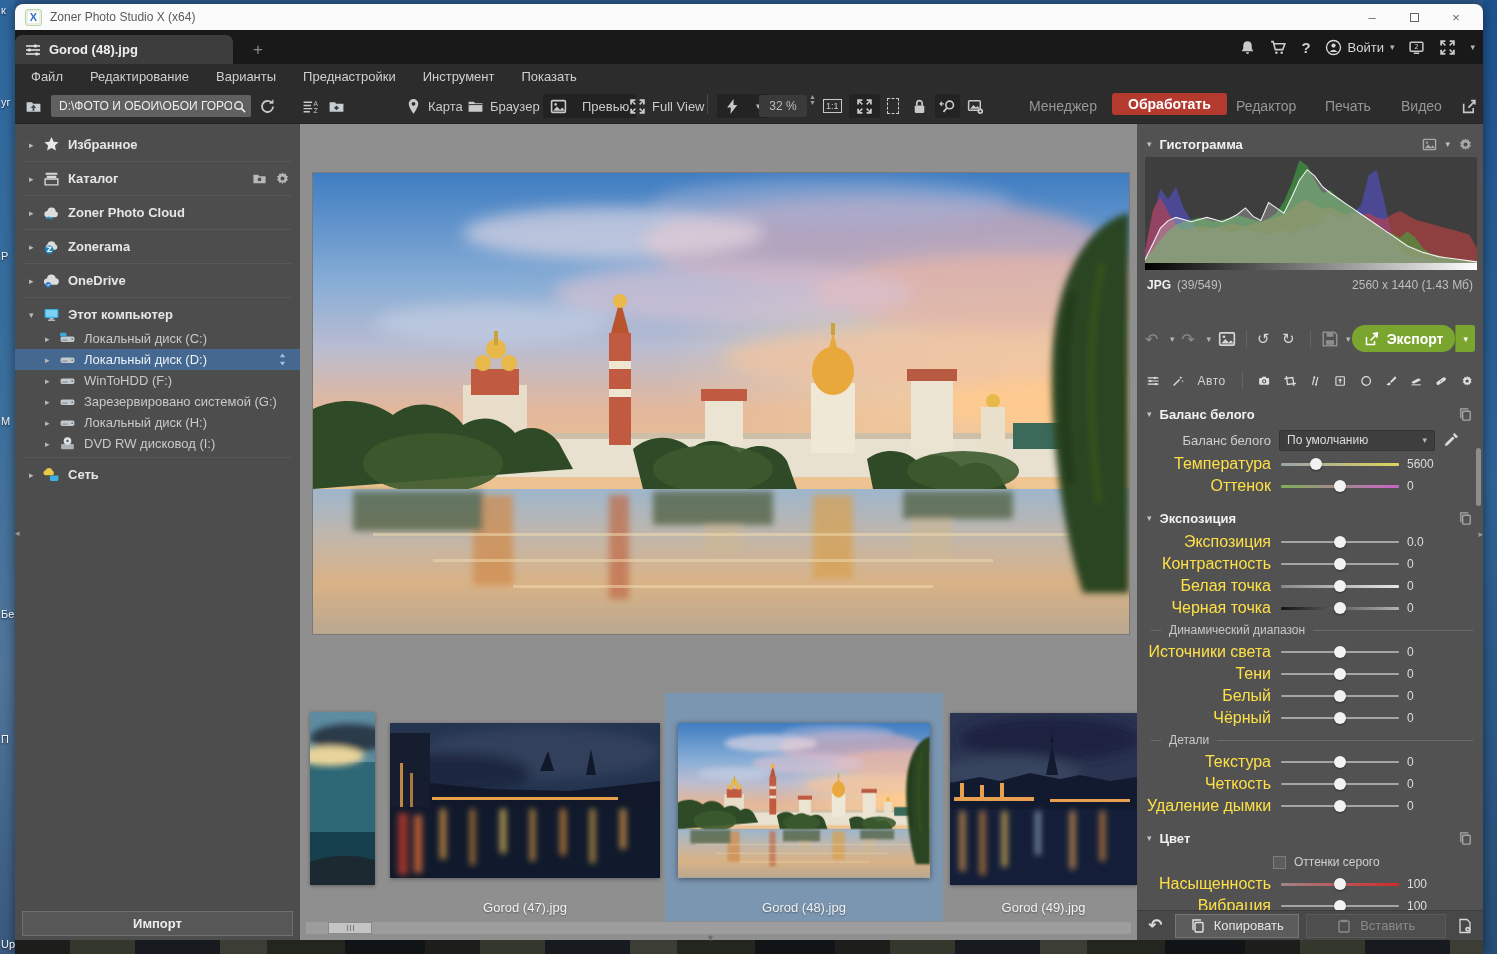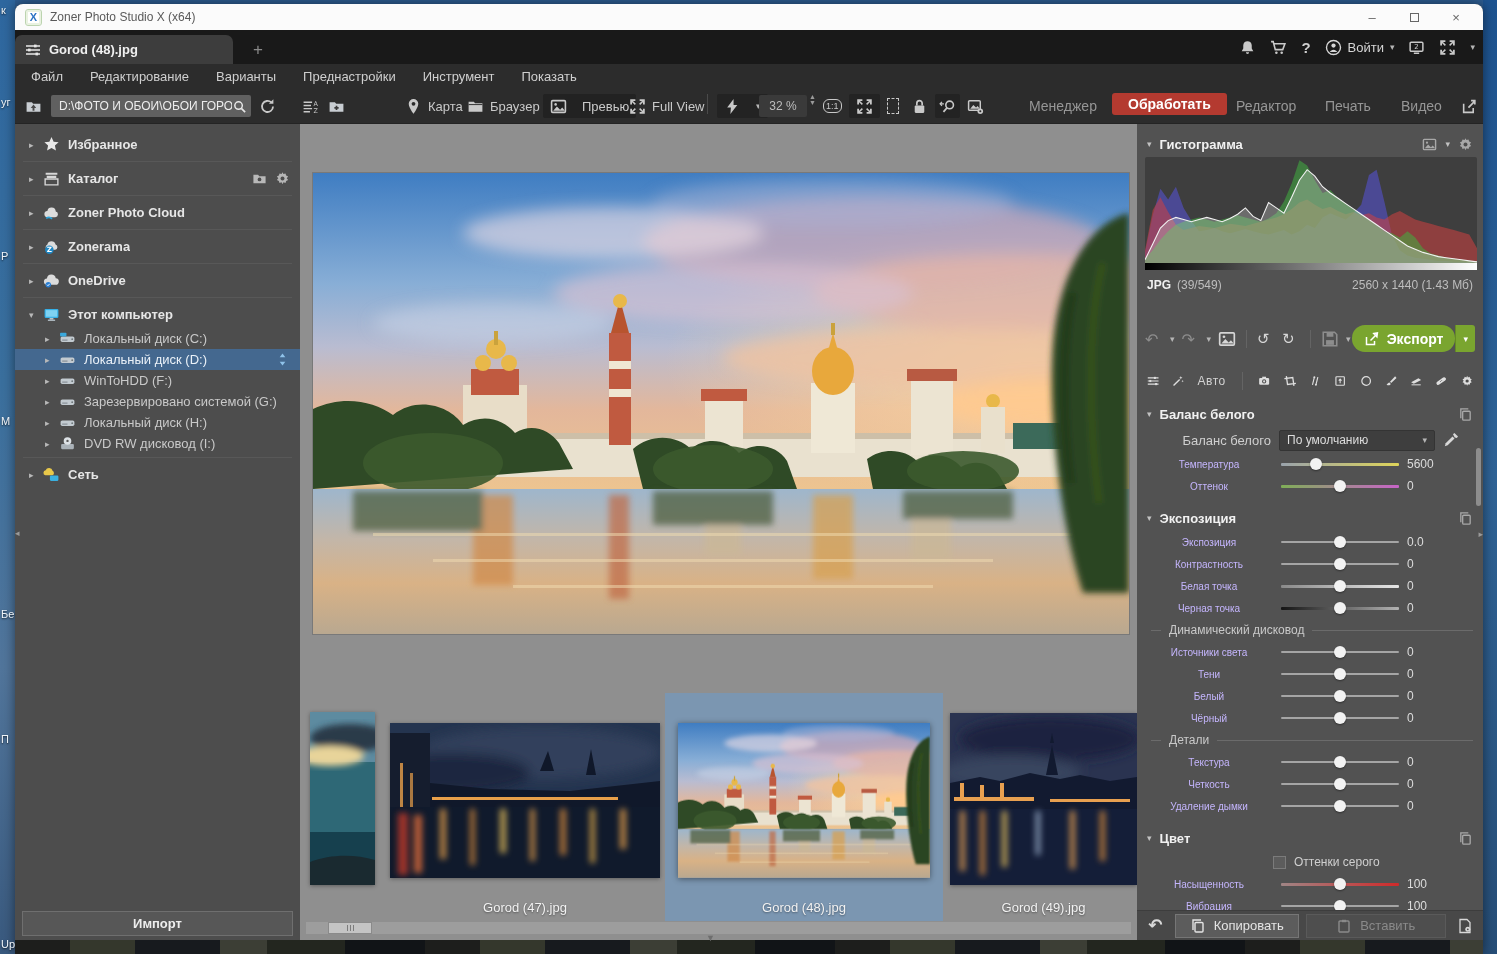--- a/index.html
+++ b/index.html
@@ -37,21 +37,21 @@
   
   .toolbar { height:36px; background:#2c2c2c; position:relative; flex:0 0 auto; border-bottom:1px solid #242424; }
   .tb { position:absolute; top:6px; height:24px; display:flex; align-items:center; color:#c9c9c9; font-size:13px; gap:6px; }
   .tb .ic { width:17px; height:17px; display:inline-block; }
   .path-input { position:absolute; left:36px; top:7px; width:200px; height:22px; background:#606060; border-radius:2px; color:#ececec; font-size:12px; display:flex; align-items:center; padding:0 4px 0 8px; }
   .path-input .ptext { flex:1; white-space:nowrap; overflow:hidden; }
   .path-input .ic { width:15px; height:15px; color:#e6e6e6; }
   .tb-box { background:#232323; border-radius:2px; padding:0 7px; height:24px; display:flex; align-items:center; gap:15px; }
   .zoom-box { position:absolute; left:744px; top:7px; width:48px; height:22px; background:#3a3a3a; border-radius:2px; color:#bdbdbd; font-size:12px; display:flex; align-items:center; justify-content:center; }
   .spinners { position:absolute; left:794px; top:6px; display:flex; flex-direction:column; color:#9a9a9a; font-size:7px; line-height:6px; }
-  .one2one { border:1.4px solid #c9c9c9; border-radius:6px; font-size:9px; padding:1px 2px; color:#c9c9c9; }
+  .one2one { border:1.4px solid #c9c9c9; border-radius:0; font-size:9px; padding:1px 2px; color:#c9c9c9; }
   .frame-ic { width:12px; height:16px; border:1.2px dashed #c9c9c9; }
   .module-tab { color:#969696; font-size:14px; }
   .module-accent { position:absolute; left:1097px; top:5px; height:22px; padding:0 16px; background:#b43a30; border-radius:3px; color:#fff; font-weight:bold; font-size:14px; display:flex; align-items:center; }
 
   
   .content { flex:1 1 auto; display:flex; min-height:0; }
 
   
   .leftpanel { width:285px; background:#4d4d4d; position:relative; flex:0 0 auto; padding-top:7px; }
   .tree-row { display:flex; align-items:center; height:27px; padding-left:14px; color:#e6e6e6; font-size:13px; font-weight:bold; position:relative; }
@@ -99,21 +99,21 @@
   .export-caret { background:#7aa52f; border-left:1px solid #648a24; color:#fff; display:flex; align-items:center; padding:0 7px; font-size:9px; }
   .tools-row { height:28px; margin-top:13px; display:flex; align-items:center; padding:0 10px; gap:13px; color:#dedede; }
   .tools-row .ic { width:18px; height:18px; }
   .tools-row .auto { font-size:12px; color:#d2d2d2; letter-spacing:.5px; }
   .wb-row { height:26px; display:flex; align-items:center; padding:0 10px; }
   .wb-label { width:124px; text-align:right; color:#cfcfcf; font-size:13px; }
   .wb-select { margin-left:8px; width:156px; height:21px; background:#3e3e3e; border:1px solid #343434; border-radius:2px; color:#dddddd; font-size:12px; display:flex; align-items:center; padding:0 7px; }
   .wb-select .caret { margin-left:auto; }
   .wb-dropper { margin-left:8px; color:#d8d8d8; width:16px; height:16px; }
   .slider-row { height:22px; display:flex; align-items:center; padding:0 10px; }
-  .slider-row .lbl { width:124px; text-align:center; color:#c4b5fd; font-size:10px; white-space:nowrap; }
+  .slider-row .lbl { width:124px; text-align:right; color:#fde047; font-size:16px; white-space:nowrap; }
   .track { position:relative; margin-left:10px; width:118px; height:2px; background:#a5a5a5; border-radius:1px; flex:0 0 auto; }
   .knob { position:absolute; top:-5px; width:12px; height:12px; border-radius:50%; background:#f2f2f2; box-shadow:0 1px 2px rgba(0,0,0,.4); }
   .val { width:44px; text-align:left; color:#dcdcdc; font-size:12px; margin-left:8px; }
   .group-row { height:22px; display:flex; align-items:center; padding:0 10px 0 14px; gap:8px; color:#c9c9c9; font-size:12px; }
   .group-row .line { height:1px; background:#6b6b6b; }
   .group-row .line.pre { width:10px; }
   .group-row .line.post { flex:1; }
   .chk-row { height:22px; display:flex; align-items:center; padding-left:136px; gap:8px; color:#cfcfcf; font-size:12px; }
   .chk { width:13px; height:13px; background:#5c5c5c; border:1px solid #7b7b7b; }
   .rp-footer { position:absolute; left:0; right:0; bottom:0; height:30px; background:#484848; border-top:1px solid #3d3d3d; display:flex; align-items:center; padding:0 6px; gap:7px; }
@@ -995,21 +995,21 @@
           </div>
           <div class="slider-row">
             <span class="lbl">Черная точка</span>
             <span class="track" style="background: linear-gradient(90deg, rgb(20, 20, 20), rgb(178, 178, 178)); height: 3px;">
               <span class="knob" style="left: calc(50% - 6px);"></span>
             </span>
             <span class="val">0</span>
           </div>
           <div class="group-row">
             <span class="line pre"></span>
-            <span>Динамический дисковод</span>
+            <span>Динамический диапазон</span>
             <span class="line post"></span>
           </div>
           <div class="slider-row">
             <span class="lbl">Источники света</span>
             <span class="track">
               <span class="knob" style="left: calc(50% - 6px);"></span>
             </span>
             <span class="val">0</span>
           </div>
           <div class="slider-row">

